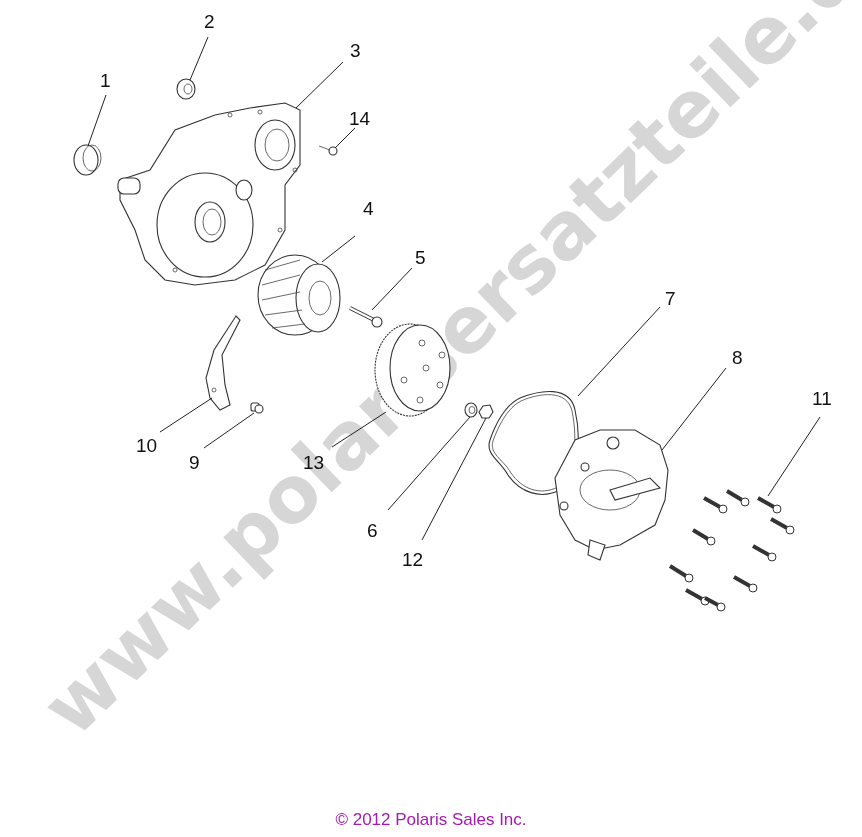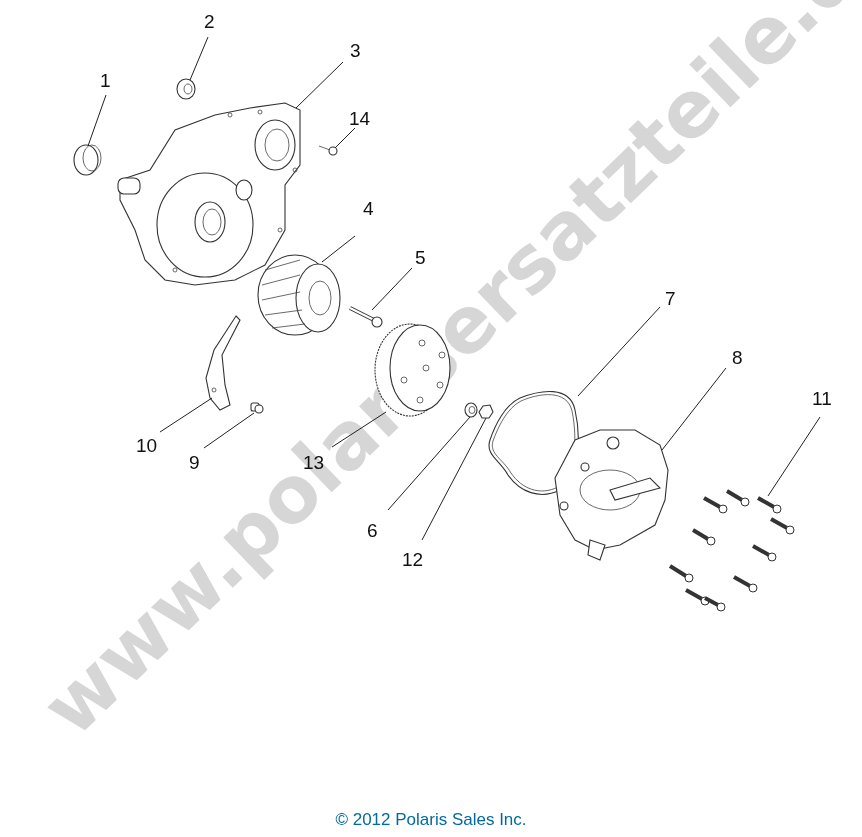--- a/index.html
+++ b/index.html
@@ -3,21 +3,21 @@
 <meta charset="utf-8">
 <style>
   html, body { margin:0; padding:0; background:#ffffff; }
   body { width:862px; height:837px; position:relative; overflow:hidden; font-family:"Liberation Sans", sans-serif; }
   #canvas { position:absolute; left:0; top:0; width:862px; height:837px; }
   .callout { font-family:"Liberation Sans", sans-serif; font-size:19px; fill:#111; }
   .leader { stroke:#222; stroke-width:1; fill:none; }
   .part { stroke:#333; stroke-width:1.1; fill:#fff; }
   .part-thin { stroke:#444; stroke-width:0.8; fill:none; }
   .watermark { font-family:"DejaVu Sans", sans-serif; font-weight:bold; font-size:78px; fill:#cfcfcf; opacity:0.85; }
-  #copyright { position:absolute; left:0; width:862px; top:810px; text-align:center; font-size:17px; color:#0369a1; font-family:"Liberation Sans", sans-serif; }
+  #copyright { position:absolute; left:0; width:862px; top:810px; text-align:center; font-size:17px; color:#a21caf; font-family:"Liberation Sans", sans-serif; }
 </style>
 </head>
 <body>
 
 <svg id="canvas" viewBox="0 0 862 837" xmlns="http://www.w3.org/2000/svg">
 
   <g>
     <text class="watermark" transform="translate(75,740) rotate(-44)">www.polarisersatzteile.de</text>
   </g>
 

